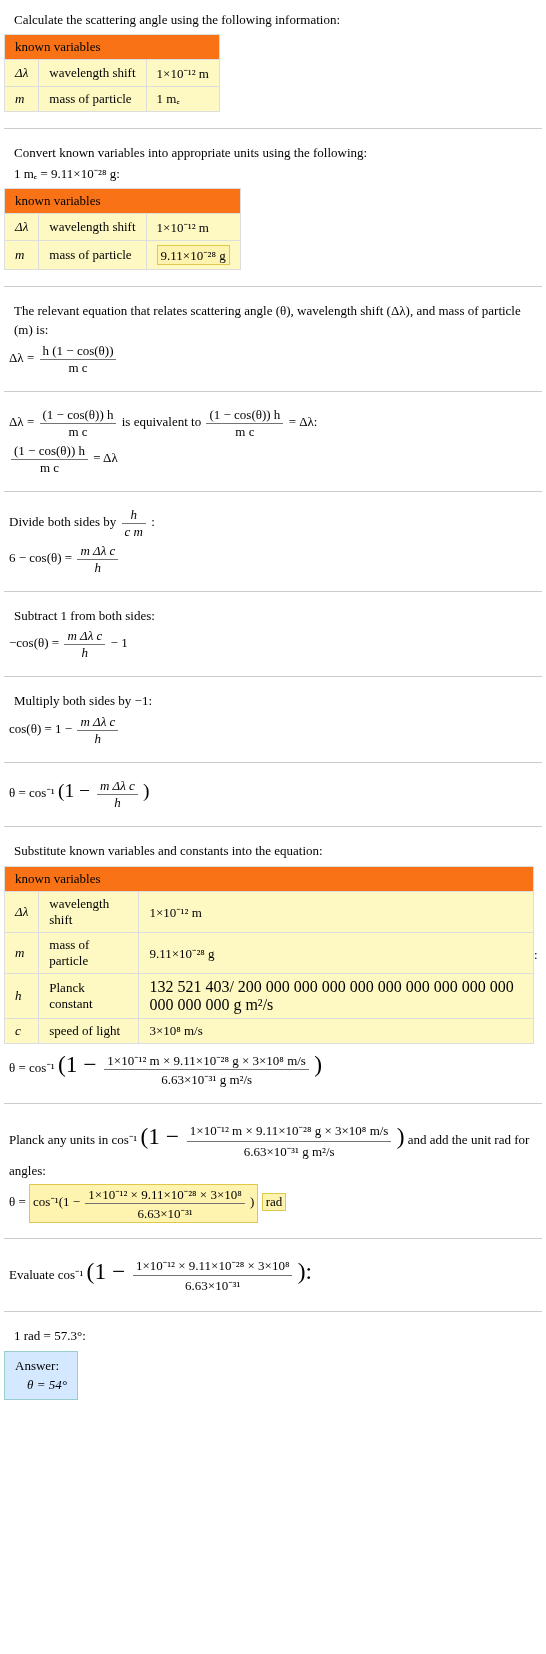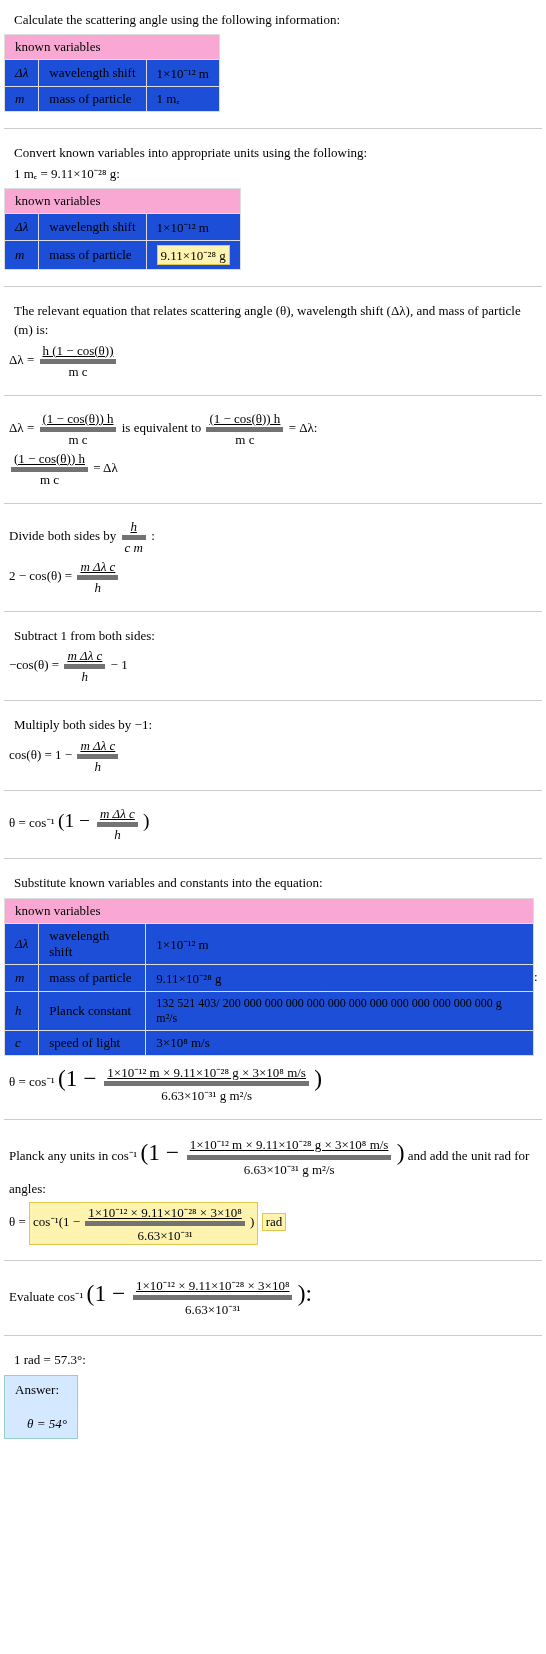--- a/index.html
+++ b/index.html
@@ -26,66 +26,65 @@
     table.data-table {
       border-collapse: collapse;
       margin: 4px 0;
       background: #f7f7f7;
     }
     table.data-table td, table.data-table th {
       border: 1px solid #ddd;
       padding: 4px 10px;
       text-align: left;
       font-weight: normal;
-      background: #1d4ed8;
+      background: #fef9c3;
     }
     table.data-table th {
-      background: #f9a8d4;
+      background: #f97316;
     }
     .header-row th {
       background: #efefef;
     }
     .highlight {
       background: #fff3b0;
       border: 1px solid #e0c84d;
       padding: 0 3px;
       display: inline-block;
     }
     .italic { font-style: italic; }
     .answer-block {
       background: #d4e9ff;
       border: 1px solid #9cc;
       padding: 6px 10px;
       display: inline-block;
       margin: 4px 0;
     }
     .answer-block .answer-label {
       display: block;
-      margin-bottom: 18px;
+      margin-bottom: 3px;
     }
     .answer-block .answer-value {
       display: block;
       padding-left: 12px;
       font-style: italic;
     }
     .equation {
       font-family: 'Times New Roman', serif;
       margin: 3px 5px;
     }
     .frac {
       display: inline-block;
       vertical-align: middle;
       text-align: center;
       margin: 0 2px;
     }
     .frac .num {
       display: block;
-      border-bottom: 5px solid #737373;
+      border-bottom: 1px solid #737373;
       padding: 0 3px;
-      text-decoration: underline;
     }
     .frac .den {
       display: block;
       padding: 0 3px;
     }
     .wide { width: 100%; max-width: 530px; }
   </style>
 </head>
 <body>
 
@@ -162,21 +161,21 @@
 
 <hr class="divider">
 
 <div class="section">
   <div class="equation">
     <span>Divide both sides by </span>
     <span class="frac"><span class="num italic">h</span><span class="den italic">c m</span></span>
     <span> :</span>
   </div>
   <div class="equation">
-    <span>2 − cos(θ) = </span>
+    <span>6 − cos(θ) = </span>
     <span class="frac"><span class="num italic">m Δλ c</span><span class="den italic">h</span></span>
   </div>
 </div>
 
 <hr class="divider">
 
 <div class="section">
   <div class="text-line">Subtract 1 from both sides:</div>
   <div class="equation">
     <span>−cos(θ) = </span>
@@ -222,21 +221,21 @@
       <td>1×10⁻¹² m</td>
     </tr>
     <tr>
       <td class="italic">m</td>
       <td>mass of particle</td>
       <td>9.11×10⁻²⁸ g</td>
     </tr>
     <tr>
       <td class="italic">h</td>
       <td>Planck constant</td>
-      <td style="font-size:12px">132 521 403/ 200 000 000 000 000 000 000 000 000 000 000 000 000 g m²/s</td>
+      <td style="font-size:16px">132 521 403/ 200 000 000 000 000 000 000 000 000 000 000 000 000 g m²/s</td>
     </tr>
     <tr>
       <td class="italic">c</td>
       <td>speed of light</td>
       <td>3×10⁸ m/s</td>
     </tr>
   </tbody>
       </table>
   <span>:</span>
   </div>

